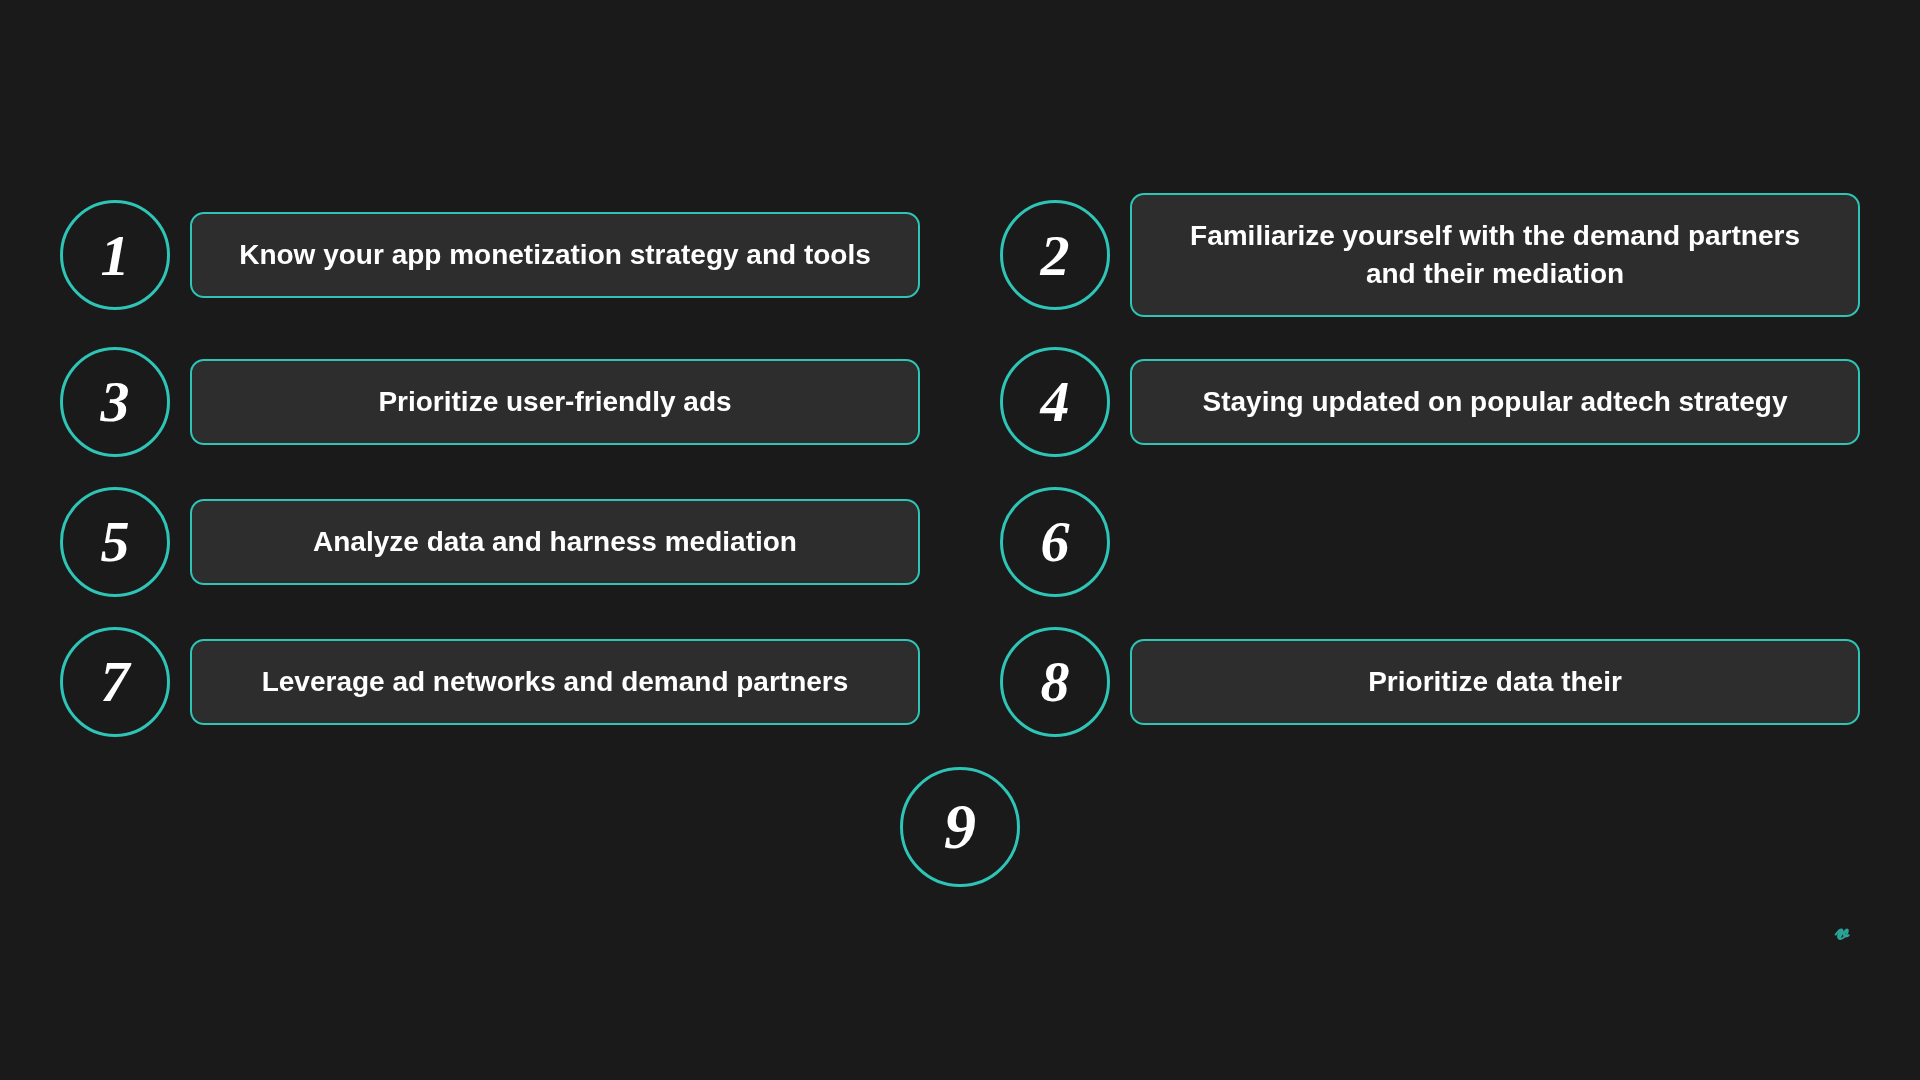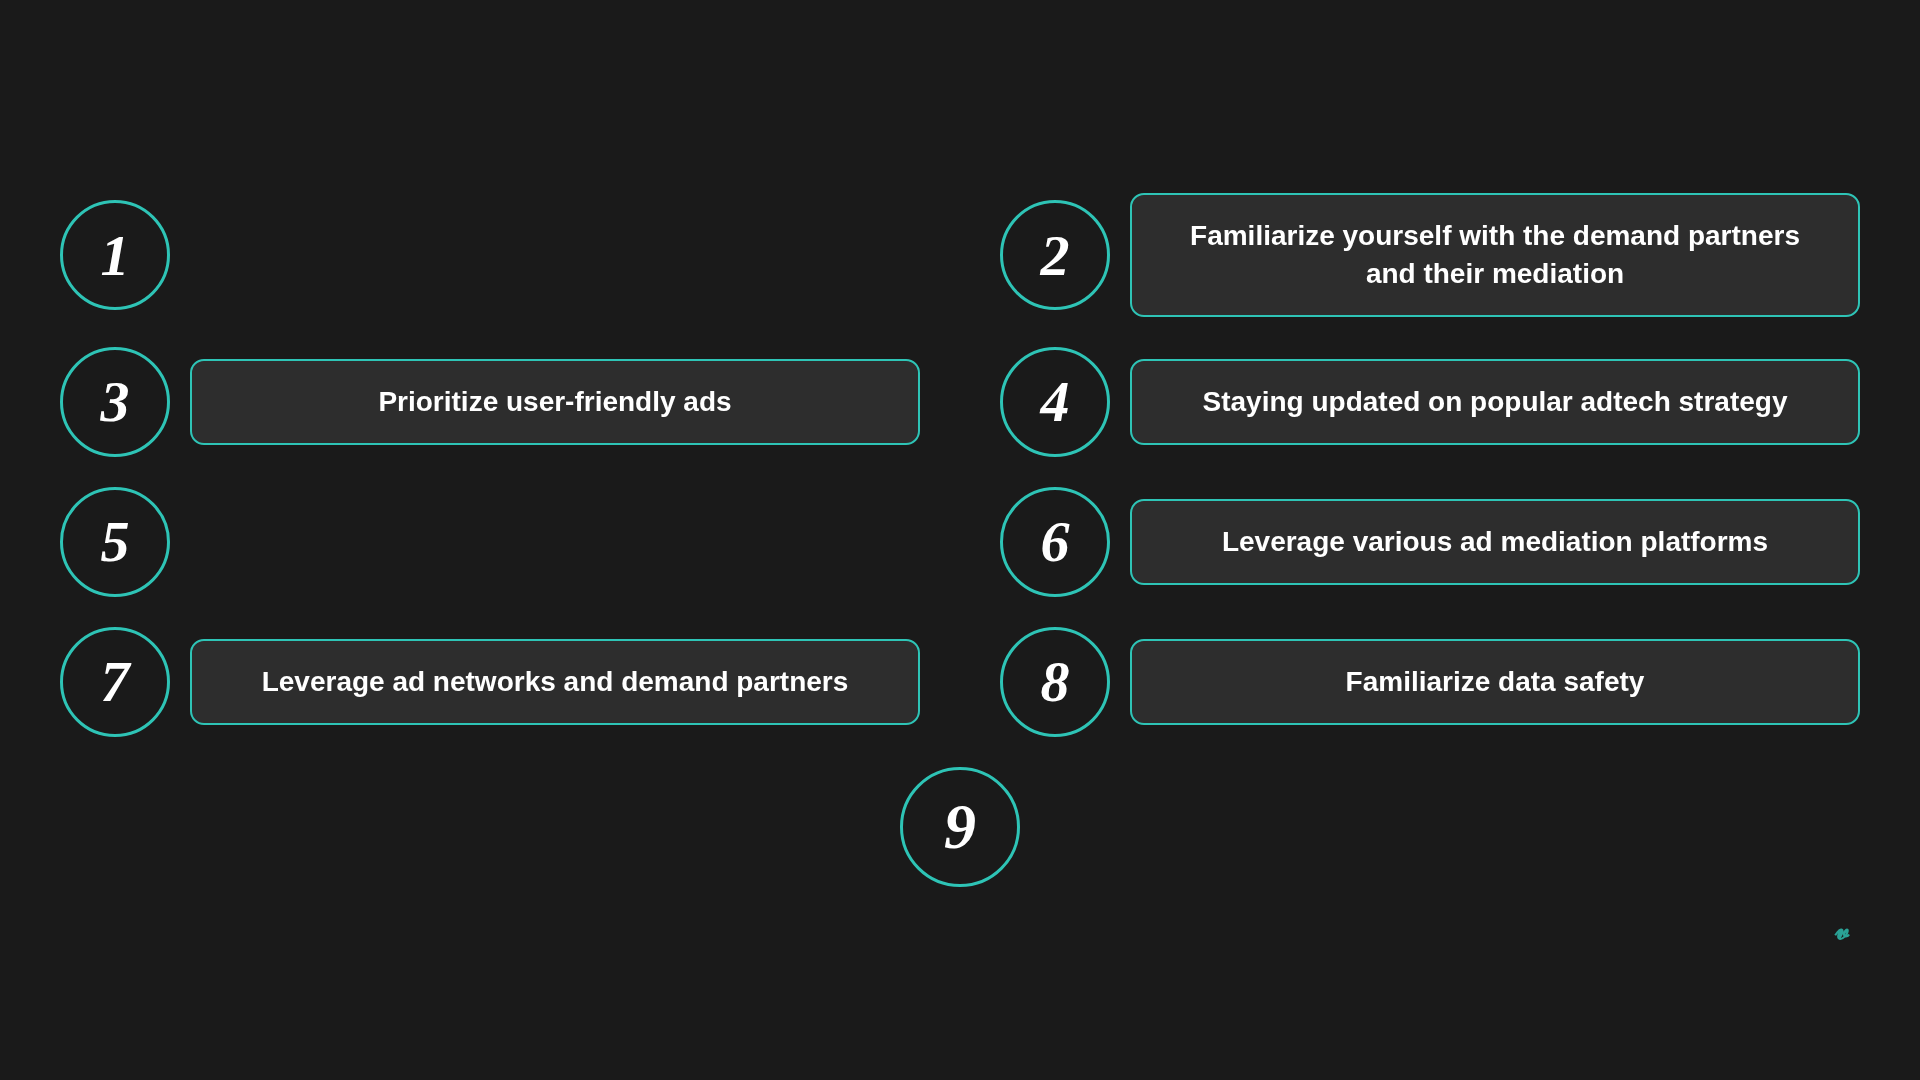--- a/index.html
+++ b/index.html
@@ -106,20 +106,23 @@
     }
   </style>
 </head>
 <body>
 
 <div class="container">
 <div class="item">
       <div class="number-circle">
         <span>1</span>
       </div>
+      <div class="label-box">
+        <span>Know your app monetization strategy and tools</span>
+      </div>
     </div>
     <div class="item">
       <div class="number-circle">
         <span>2</span>
       </div>
       <div class="label-box">
         <span>Familiarize yourself with the demand partners and their mediation</span>
       </div>
     </div>
     <div class="item">
@@ -135,43 +138,43 @@
         <span>4</span>
       </div>
       <div class="label-box">
         <span>Staying updated on popular adtech strategy</span>
       </div>
     </div>
     <div class="item">
       <div class="number-circle">
         <span>5</span>
       </div>
+      <div class="label-box">
+        <span>Analyze data and harness mediation</span>
+      </div>
     </div>
     <div class="item">
       <div class="number-circle">
         <span>6</span>
-      </div>
-      <div class="label-box">
-        <span>Leverage various ad mediation platforms</span>
       </div>
     </div>
     <div class="item">
       <div class="number-circle">
         <span>7</span>
       </div>
       <div class="label-box">
         <span>Leverage ad networks and demand partners</span>
       </div>
     </div>
     <div class="item">
       <div class="number-circle">
         <span>8</span>
       </div>
       <div class="label-box">
-        <span>Familiarize data safety</span>
+        <span>Prioritize data their</span>
       </div>
     </div>
     <div class="item center">
     <div class="number-circle">
       <span>9</span>
     </div>
   </div>
     <div class="logo-mark">𝓿</div>
   </div>
 

